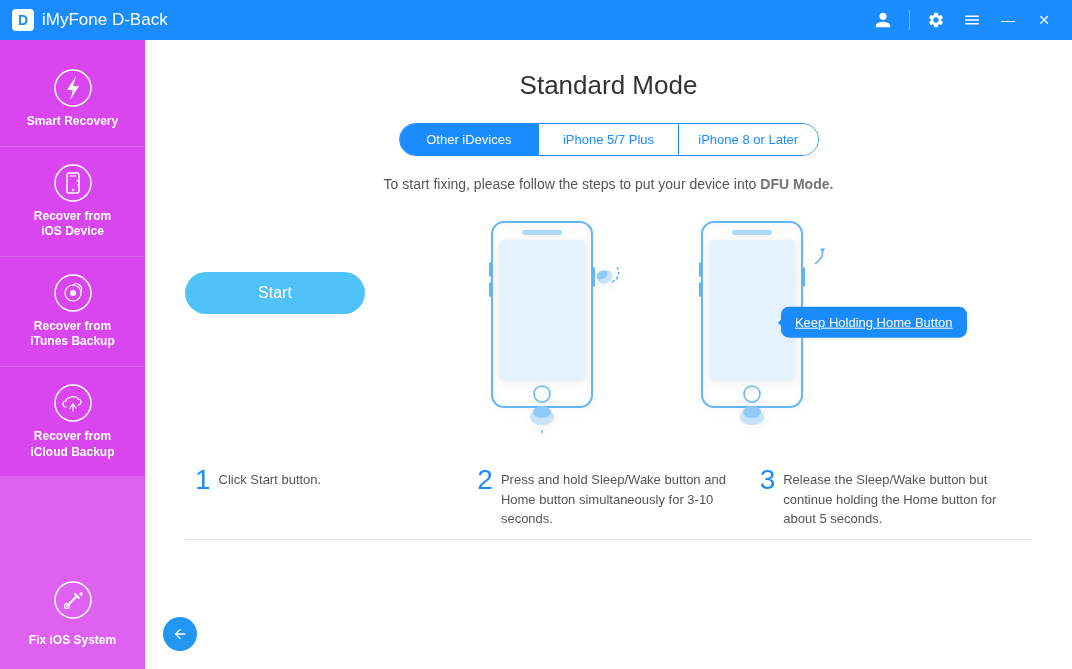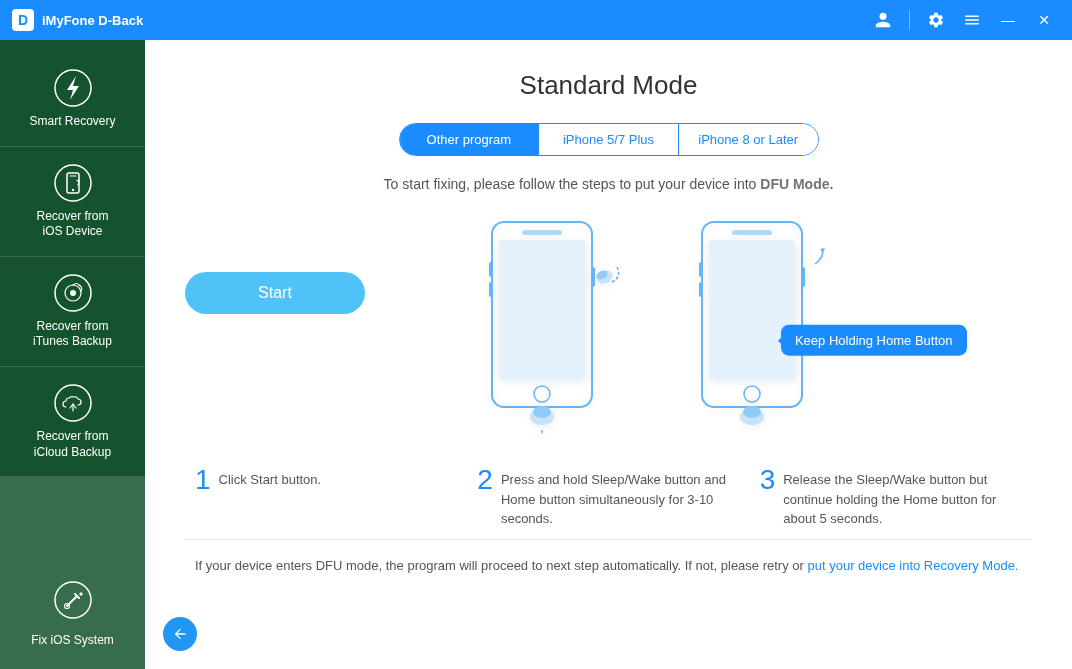--- a/index.html
+++ b/index.html
@@ -20,22 +20,22 @@
       background: white;
       border-radius: 4px;
       display: flex; align-items: center; justify-content: center;
       color: #1a8cff;
       font-weight: bold;
       font-size: 14px;
       margin-right: 8px;
       flex-shrink: 0;
     }
     .title-bar-title {
-      font-size: 13px;
-      font-weight: 700;
+      font-size: 17px;
+      font-weight: 400;
       flex: 1;
     }
     .title-bar-controls {
       display: flex;
       align-items: center;
       gap: 4px;
     }
     .title-bar-btn {
       width: 32px; height: 32px;
       display: flex; align-items: center; justify-content: center;
@@ -49,27 +49,28 @@
     
     .main-layout {
       display: flex;
       flex: 1;
       overflow: hidden;
     }
 
     
     .sidebar {
       width: 145px;
-      background: #14532d;
+      background: #d946ef;
       display: flex;
       flex-direction: column;
       align-items: center;
       padding-top: 12px;
       flex-shrink: 0;
       overflow-y: auto;
+      font-weight: bold;
     }
     .sidebar-item {
       width: 100%;
       display: flex;
       flex-direction: column;
       align-items: center;
       padding: 16px 8px;
       cursor: pointer;
       color: white;
       text-align: center;
@@ -362,21 +363,21 @@
     </div>
 
   </div>
 
   <div class="content">
     <div class="content-inner">
 
       <h1 class="page-title">Standard Mode</h1>
 
       <div class="tabs">
-        <div class="tab active">Other program</div>
+        <div class="tab active">Other iDevices</div>
         <div class="tab">iPhone 5/7 Plus</div>
         <div class="tab">iPhone 8 or Later</div>
       </div>
 
       <p class="instruction-text">
         To start fixing, please follow the steps to put your device into <span class="dfu">DFU Mode.</span>
       </p>
 
       <div class="steps-area">
 
@@ -429,21 +430,21 @@
               <rect x="32" y="50" width="4" height="15" rx="2" fill="#64b5f6"></rect>
               <rect x="32" y="70" width="4" height="15" rx="2" fill="#64b5f6"></rect>
 
               <ellipse cx="85" cy="205" rx="12" ry="8" fill="#bbdefb" opacity="0.8"></ellipse>
               <ellipse cx="85" cy="200" rx="9" ry="6" fill="#90caf9"></ellipse>
 
               <path d="M148 52 Q158 44 155 38" stroke="#64b5f6" stroke-width="1.5" fill="none"></path>
               <path d="M153 37 L158 36 L156 41" fill="#64b5f6"></path>
             </svg>
 
-            <div class="tooltip-bubble" style="right:-130px; top:122px;">Keep Holding Home Button</div>
+            <div class="tooltip-bubble" style="right:-130px; top:104px;text-decoration:underline;">Keep Holding Home Button</div>
           </div>
         </div>
       </div>
 
       <div class="steps-row">
         <div class="step-item">
           <span class="step-number">1</span>
           <span class="step-desc">Click Start button.</span>
         </div>
         <div class="step-item">
@@ -451,24 +452,20 @@
           <span class="step-desc">Press and hold Sleep/Wake button and Home button simultaneously for 3-10 seconds.</span>
         </div>
         <div class="step-item">
           <span class="step-number">3</span>
           <span class="step-desc">Release the Sleep/Wake button but continue holding the Home button for about 5 seconds.</span>
         </div>
       </div>
 
       <hr class="divider">
 
-      <p class="footer-text">
-        <span>If your device enters DFU mode, the program will proceed to next step automatically. If not, please retry or </span>
-        <a href="#">put your device into Recovery Mode.</a>
-      </p>
     </div>
 
     <button class="back-btn">
       <svg width="16" height="16" viewBox="0 0 24 24" fill="white">
         <path d="M20 11H7.83l5.59-5.59L12 4l-8 8 8 8 1.41-1.41L7.83 13H20v-2z"></path>
       </svg>
     </button>
   </div>
 </div>
 

